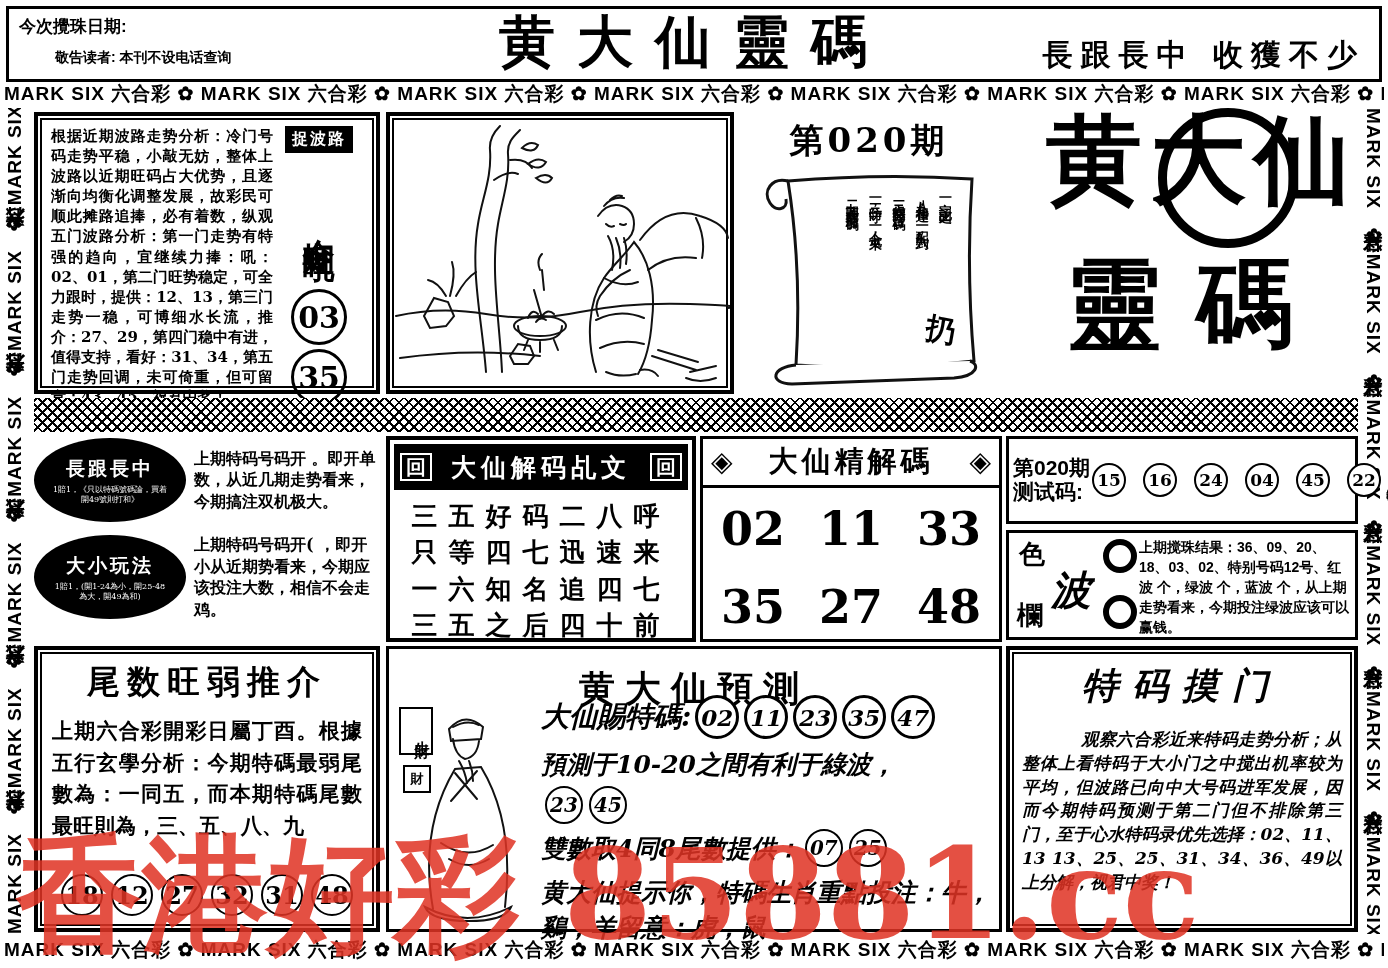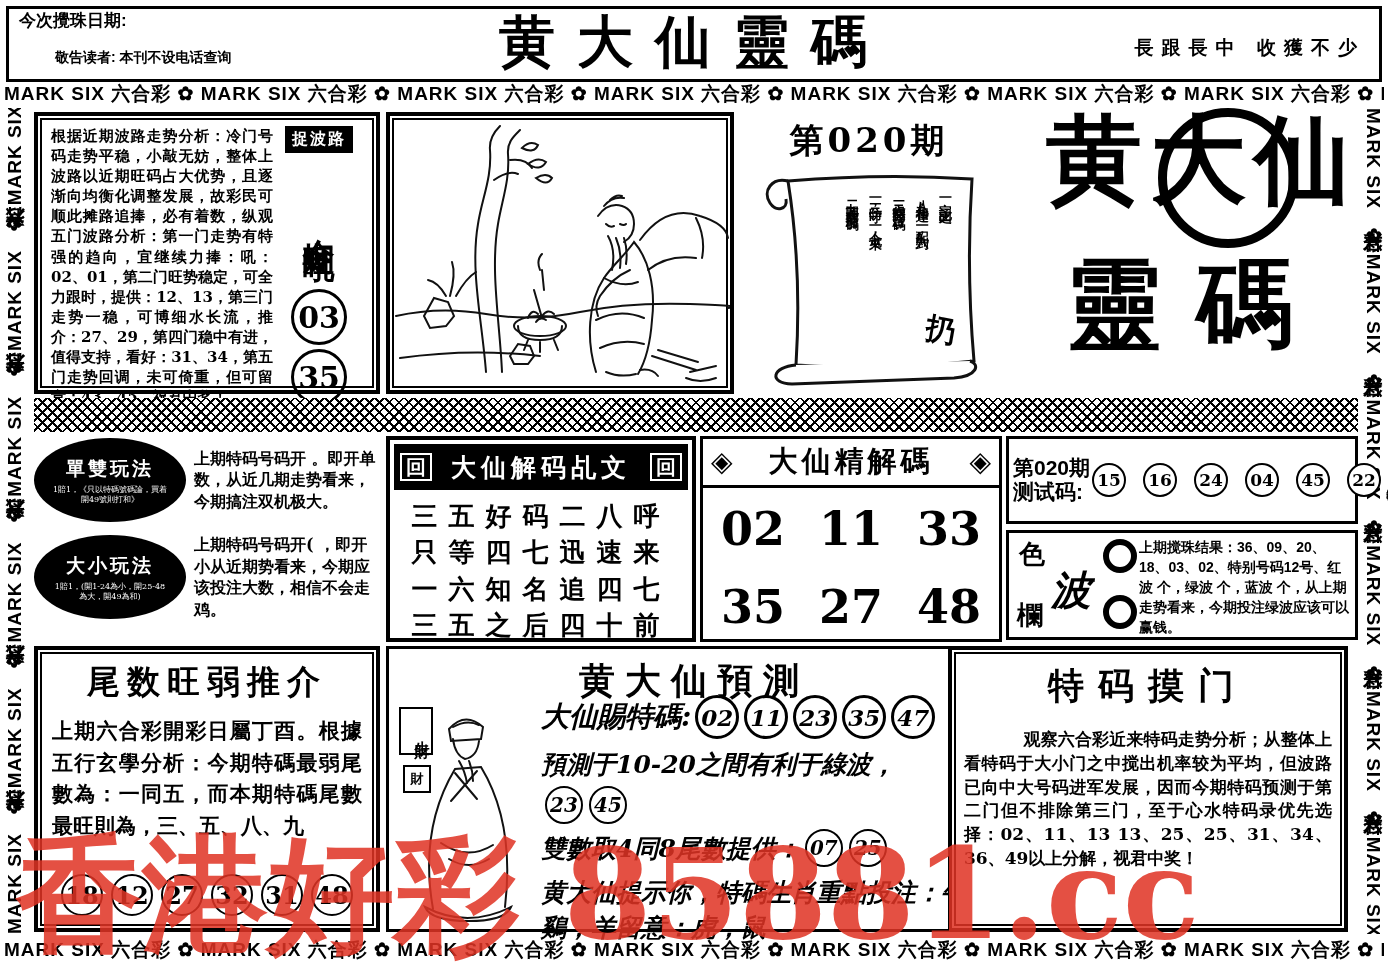--- a/index.html
+++ b/index.html
@@ -1,25 +1,25 @@
 <!DOCTYPE html>
 <html><head>
 <meta charset="utf-8">
 <style>
   html,body{margin:0;padding:0;background:#fff;}
   .page{position:relative;width:1388px;height:968px;background:#fff;color:#000;
         font-family:"DejaVu Serif","Liberation Serif",serif;overflow:hidden;}
 
   
   .header{position:absolute;left:6px;top:6px;width:1370px;height:70px;border:3px solid #000;}
-  .hdr-date{position:absolute;left:10px;top:0;font:700 17px "Liberation Sans",sans-serif;}
+  .hdr-date{position:absolute;left:10px;top:6px;font:700 17px "Liberation Sans",sans-serif;}
   .hdr-notice{position:absolute;left:46px;top:40px;font:700 14px "Liberation Sans",sans-serif;}
   .hdr-title{position:absolute;left:50%;top:-4px;transform:translateX(-50%);
              font-size:56px;font-weight:700;letter-spacing:22px;white-space:nowrap;}
-  .hdr-slogan{position:absolute;right:14px;top:26px;font-size:19px;font-weight:700;
+  .hdr-slogan{position:absolute;right:14px;top:26px;font-size:30px;font-weight:700;
               letter-spacing:8px;white-space:nowrap;margin-left:8px;}
 
   
   .strip{position:absolute;font:700 19px "Liberation Sans",sans-serif;white-space:nowrap;
          overflow:hidden;letter-spacing:1px;}
   .strip.top{left:4px;right:4px;top:82px;height:24px;line-height:24px;text-align:center;}
   .strip.bottom{left:4px;right:4px;top:938px;height:24px;line-height:24px;text-align:center;}
   .strip.left{left:2px;top:108px;width:26px;height:826px;writing-mode:vertical-rl;
               transform:rotate(180deg);text-align:center;}
   .strip.right{right:2px;top:108px;width:26px;height:826px;writing-mode:vertical-rl;text-align:center;}
@@ -119,41 +119,41 @@
 
   
   .p-tail{left:34px;top:646px;width:346px;height:286px;}
   .tail-title{text-align:center;font-size:33px;font-weight:700;margin-top:10px;letter-spacing:7px;}
   .tail-body{margin:10px 14px 0;font-size:21px;font-weight:700;line-height:1.5;text-align:justify;}
   .tail-balls{position:absolute;bottom:12px;left:0;width:100%;display:flex;justify-content:center;gap:8px;}
   .tail-balls .ball{width:42px;height:42px;font-size:24px;}
 
   
   .p-predict{left:386px;top:646px;width:616px;height:286px;}
-  .predict-title{text-align:center;font-size:36px;font-weight:700;letter-spacing:10px;margin-top:8px;}
+  .predict-title{text-align:center;font-size:36px;font-weight:700;letter-spacing:10px;margin-top:16px;}
   .figure{position:absolute;left:8px;top:54px;width:140px;bottom:6px;}
   .figure svg{width:100%;height:100%;}
   .seal{position:absolute;border:2px solid #000;text-align:center;font-weight:700;background:#fff;}
   .seal1{left:2px;top:4px;width:34px;height:48px;font-size:15px;writing-mode:vertical-rl;
          letter-spacing:3px;padding-top:2px;box-sizing:border-box;}
   .seal2{left:6px;top:62px;width:24px;height:24px;font-size:13px;line-height:24px;}
   .predict-content{position:absolute;left:152px;top:46px;right:8px;font-style:italic;}
   .gift-row{display:flex;align-items:center;}
   .gift-label{font-size:28px;font-weight:700;white-space:nowrap;}
   .gift-balls{display:flex;gap:5px;margin-left:4px;}
   .gift-balls .ball{width:44px;height:44px;font-size:23px;border-width:3px;}
   .pline{font-size:25px;font-weight:700;margin-top:9px;}
   .feat-row{display:flex;align-items:center;margin-top:5px;}
   .feat-label{font-size:25px;font-weight:700;white-space:nowrap;}
   .feat-balls{display:flex;gap:6px;margin-left:4px;}
   .feat-balls .ball{width:38px;height:38px;font-size:20px;}
   .tip{font-size:25px;font-weight:700;margin-top:8px;line-height:1.4;}
 
   
-  .p-touch{left:948px;top:646px;width:400px;height:286px;}
+  .p-touch{left:1006px;top:646px;width:352px;height:286px;font-style:italic;}
   .touch-title{text-align:center;font-size:36px;font-weight:700;letter-spacing:14px;margin-top:12px;}
   .touch-body{margin:17px 12px 0;font-size:17px;font-weight:700;line-height:1.4;
               text-align:justify;text-indent:3.5em;}
 
   
   .watermark{position:absolute;left:16px;top:812px;font-size:126px;font-weight:700;
              opacity:.86;white-space:nowrap;z-index:60;pointer-events:none;}
 </style>
 </head>
 <body>
@@ -235,21 +235,21 @@
     <div class="logo-circle"></div>
     <div class="logo-l1">黄大仙</div>
     <div class="logo-l2">靈碼</div>
   </div>
 
   <div class="hatch"></div>
 
   <div class="panel p-play">
     <div class="play-item">
       <div class="oval">
-        <div class="oval-t">單雙玩法</div>
+        <div class="oval-t">長跟長中</div>
         <div class="oval-s">1賠1，《只以特碼號碼論，買着開49號則打和》</div>
       </div>
       <div class="play-text">上期特码号码开 。即开单数，从近几期走势看来，今期搞注双机极大。</div>
     </div>
     <div class="play-item">
       <div class="oval">
         <div class="oval-t">大小玩法</div>
         <div class="oval-s">1賠1，(開1-24為小，開25-48為大，開49為和)</div>
       </div>
       <div class="play-text">上期特码号码开( ，即开小从近期势看来，今期应该投注大数，相信不会走鸡。</div>

